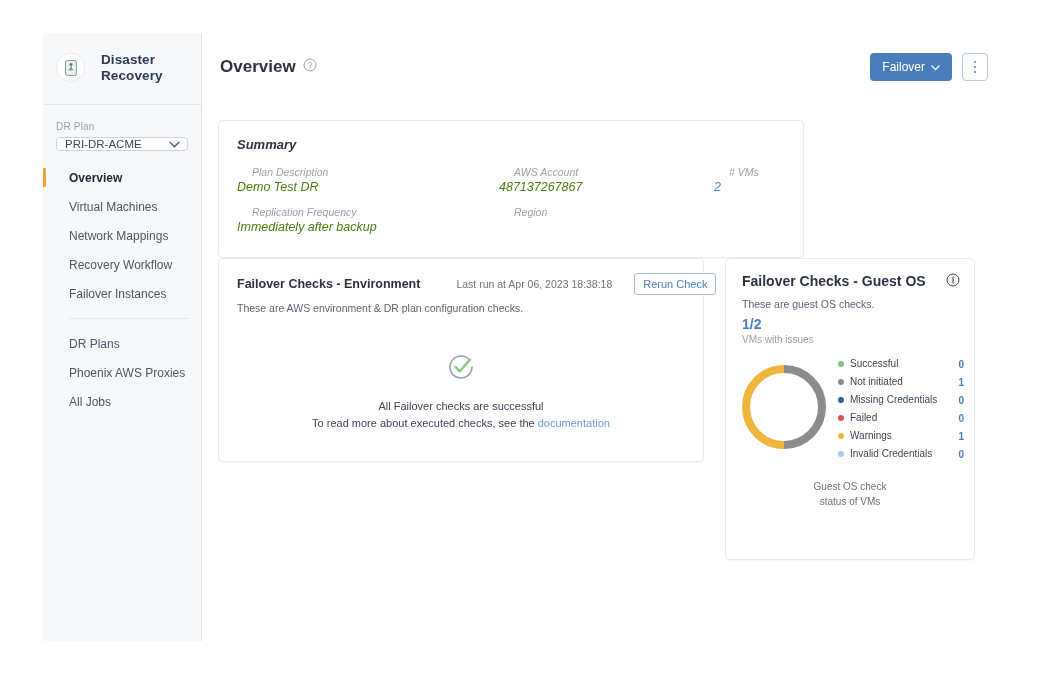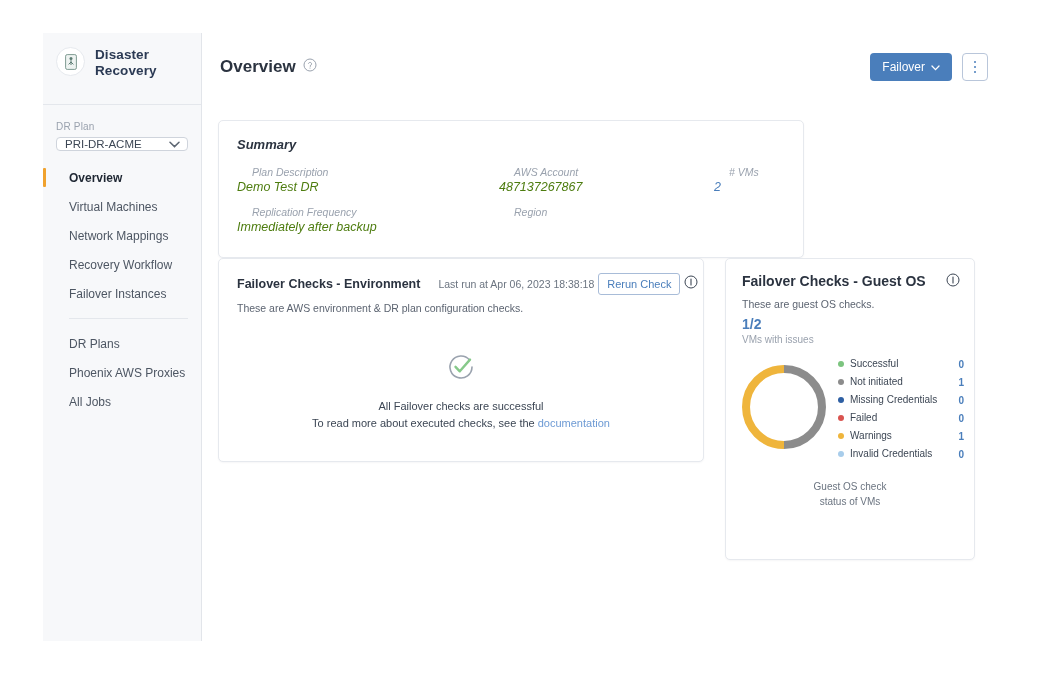--- a/index.html
+++ b/index.html
@@ -12,21 +12,21 @@
   .app { position: relative; width: 1038px; height: 676px; }
 
   
   .sidebar {
     position: absolute; left: 43px; top: 33px;
     width: 159px; height: 608px;
     background: #f7f8fa;
     border-right: 1px solid #e2e5ea;
   }
   .brand {
-    display: flex; align-items: flex-start; gap: 10px;
+    display: flex; align-items: center; gap: 16px;
     padding: 14px 0 16px 13px;
     border-bottom: 1px solid #e4e7ec;
     height: 72px;
   }
   .brand-logo {
     width: 29px; height: 29px; border-radius: 50%;
     background: #ffffff; border: 1px solid #e6e9ee;
     display: flex; align-items: center; justify-content: center;
     flex: 0 0 auto;
   }
@@ -105,21 +105,21 @@
   .card-summary { left: 218px; top: 120px; width: 586px; height: 138px; padding: 16px 18px; font-style: italic; }
   .summary-title { font-size: 13px; font-weight: 700; color: #2b3340; margin-bottom: 14px; }
   .summary-grid { display: grid; grid-template-columns: 262px 215px 1fr; row-gap: 12px; }
   .sm-label { font-size: 10.5px; color: #9aa2ae; margin-bottom: 2px; margin-left: 15px; }
   .sm-value { font-size: 12.5px; color: #4d7c0f; }
   .sm-value.link { color: #4a7ebb; }
 
   .card-env { left: 218px; top: 258px; width: 486px; height: 204px; }
   .env-head {
     display: flex; align-items: center; justify-content: flex-start;
-    padding: 14px 12px 0 18px; gap: 4px;
+    padding: 14px 12px 0 18px; gap: 22px;
   }
   .env-title { font-size: 12.5px; font-weight: 700; color: #2b3340; white-space: nowrap; }
   .env-lastrun { font-size: 10.5px; color: #6b7480; white-space: nowrap; margin-left: 14px; }
   .btn-rerun {
     height: 22px; padding: 0 8px;
     background: #fff; border: 1px solid #a8bcd8; border-radius: 3px;
     color: #4a7ebb; font-size: 11px; font-family: inherit;
     cursor: pointer; white-space: nowrap; margin-left: auto;
   }
   .env-sub { font-size: 10.5px; color: #5c6471; padding: 7px 18px 0 18px; }

